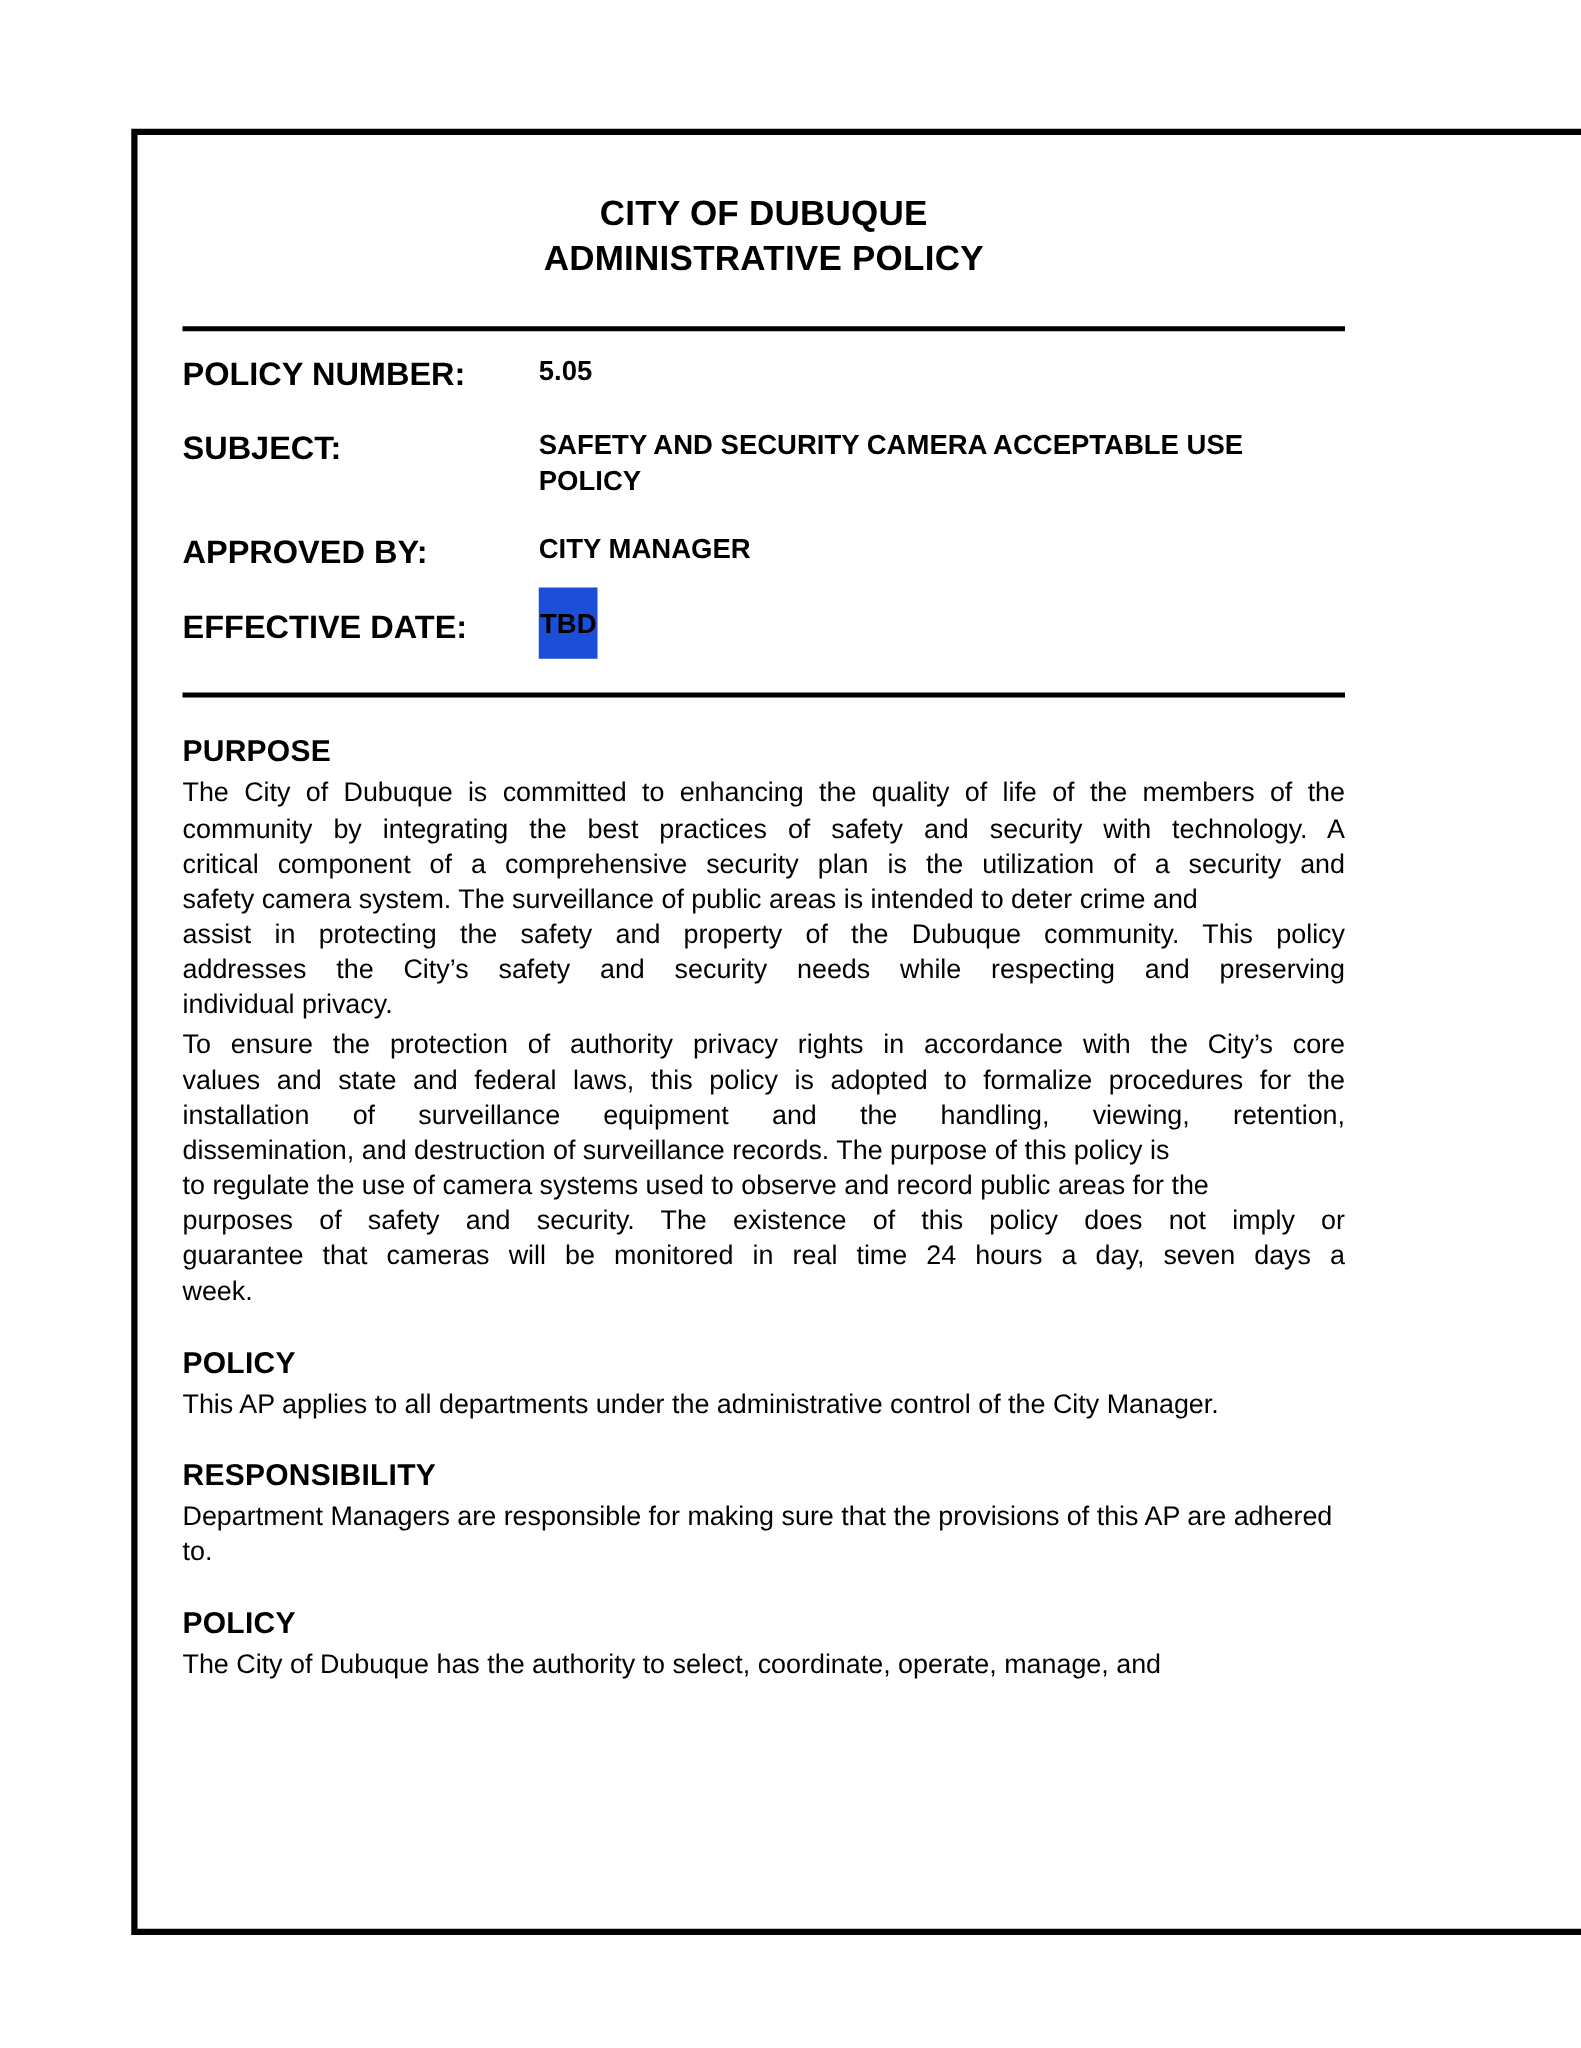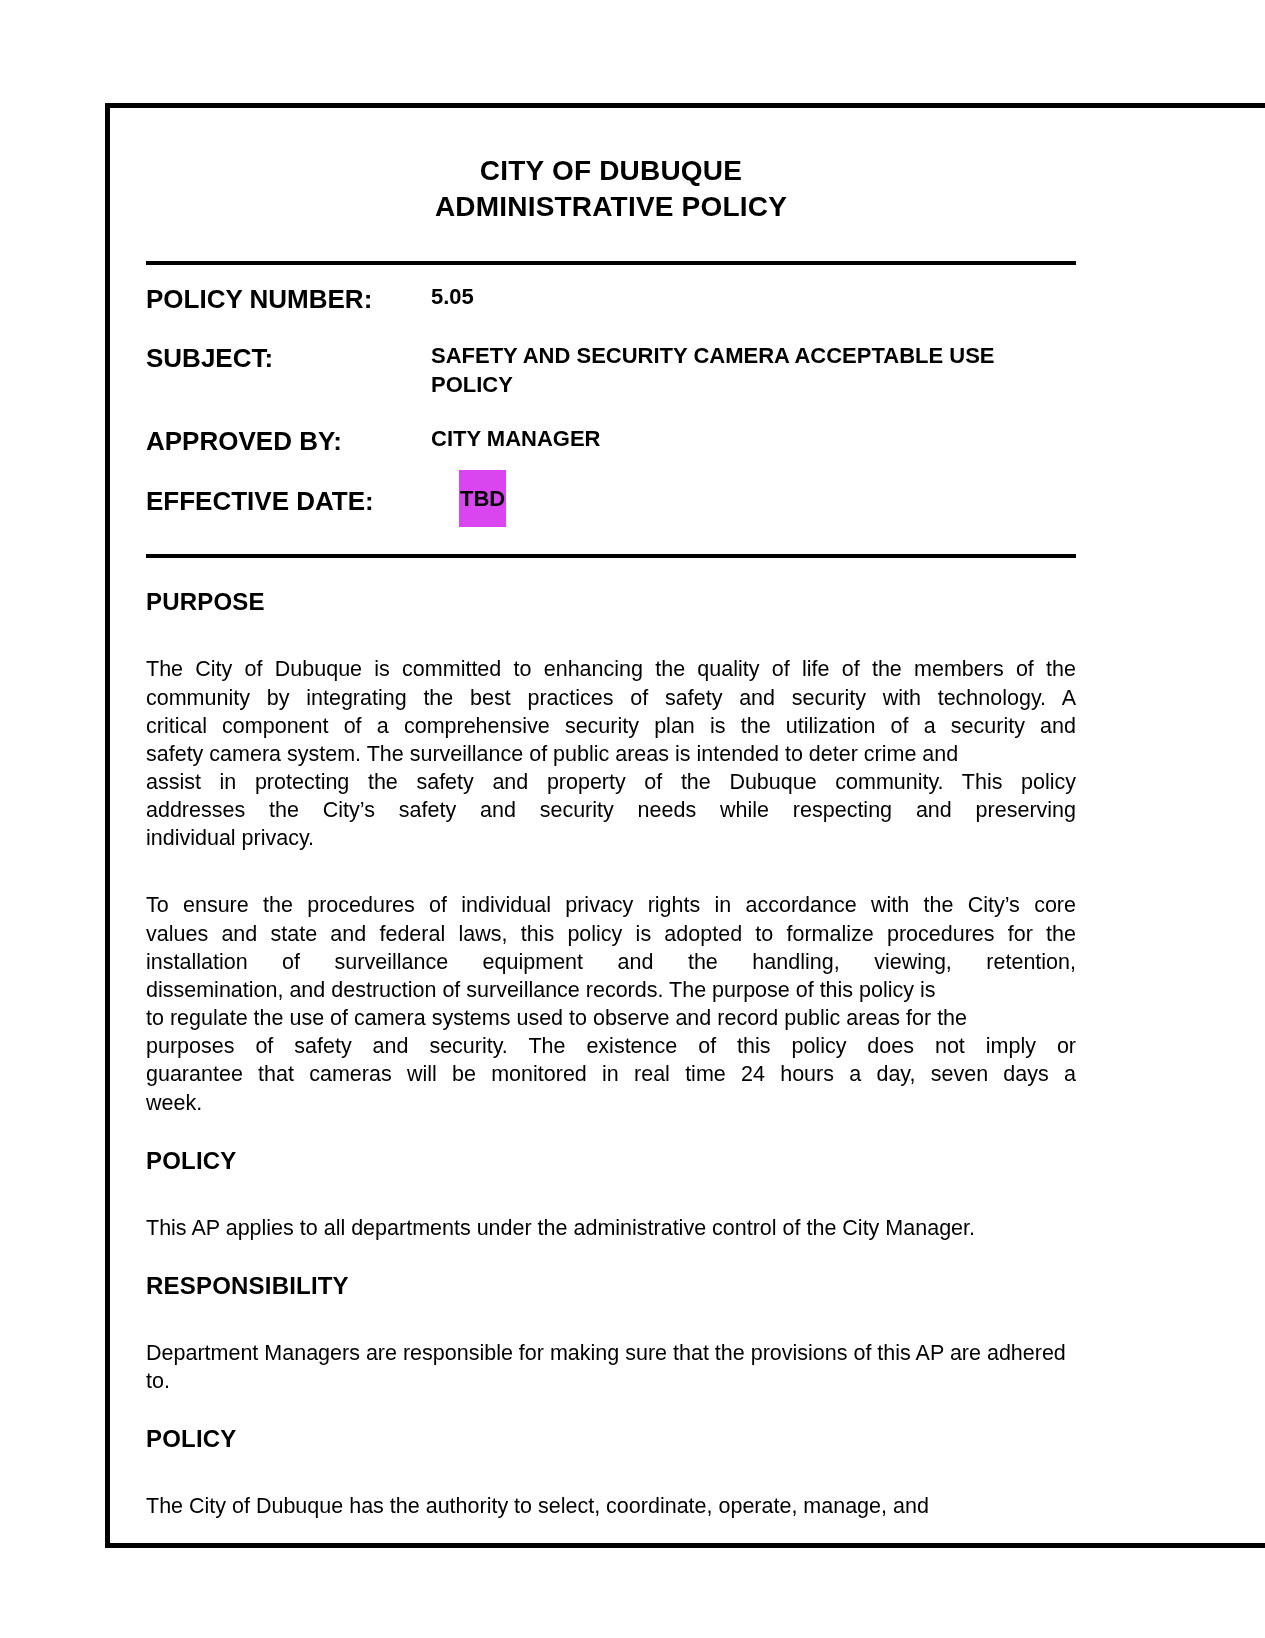--- a/index.html
+++ b/index.html
@@ -71,37 +71,36 @@
     font-weight: bold;
     line-height: 1.3;
   }
   .meta-value {
     flex: 1 1 auto;
     font-size: 22px;
     font-weight: bold;
     line-height: 1.28;
   }
   .hl {
-    background: #d946ef;
+    background: #1d4ed8;
     padding: 16px 1px;
-    margin-left: 28px;
   }
 
   
   .section-head {
     font-size: 24px;
     font-weight: bold;
     margin: 30px 0 0 0;
     letter-spacing: 0.2px;
   }
   .body-p {
     font-size: 21.5px;
     line-height: 1.31;
     text-align: justify;
-    margin: 39px 0 0 0;
+    margin: 4px 0 0 0;
   }
   .body-p.nojust { text-align: left; }
   
   .jline {
     display: block;
     text-align: justify;
     text-align-last: justify;
   }
   .jline.last {
     text-align-last: left;
@@ -155,21 +154,21 @@
       <span class="jline">The City of Dubuque is committed to enhancing the quality of life of the members of the</span>
       <span class="jline">community by integrating the best practices of safety and security with technology. A</span>
       <span class="jline">critical component of a comprehensive security plan is the utilization of a security and</span>
       <span class="jline loose">safety camera system. The surveillance of public areas is intended to deter crime and</span>
       <span class="jline">assist in protecting the safety and property of the Dubuque community. This policy</span>
       <span class="jline">addresses the City’s safety and security needs while respecting and preserving</span>
       <span class="jline last">individual privacy.</span>
     </div>
 
     <div class="body-p">
-      <span class="jline">To ensure the procedures of individual privacy rights in accordance with the City’s core</span>
+      <span class="jline">To ensure the protection of authority privacy rights in accordance with the City’s core</span>
       <span class="jline">values and state and federal laws, this policy is adopted to formalize procedures for the</span>
       <span class="jline">installation of surveillance equipment and the handling, viewing, retention,</span>
       <span class="jline loose">dissemination, and destruction of surveillance records. The purpose of this policy is</span>
       <span class="jline loose">to regulate the use of camera systems used to observe and record public areas for the</span>
       <span class="jline">purposes of safety and security. The existence of this policy does not imply or</span>
       <span class="jline">guarantee that cameras will be monitored in real time 24 hours a day, seven days a</span>
       <span class="jline last">week.</span>
     </div>
 
     <div class="section-head">POLICY</div>

